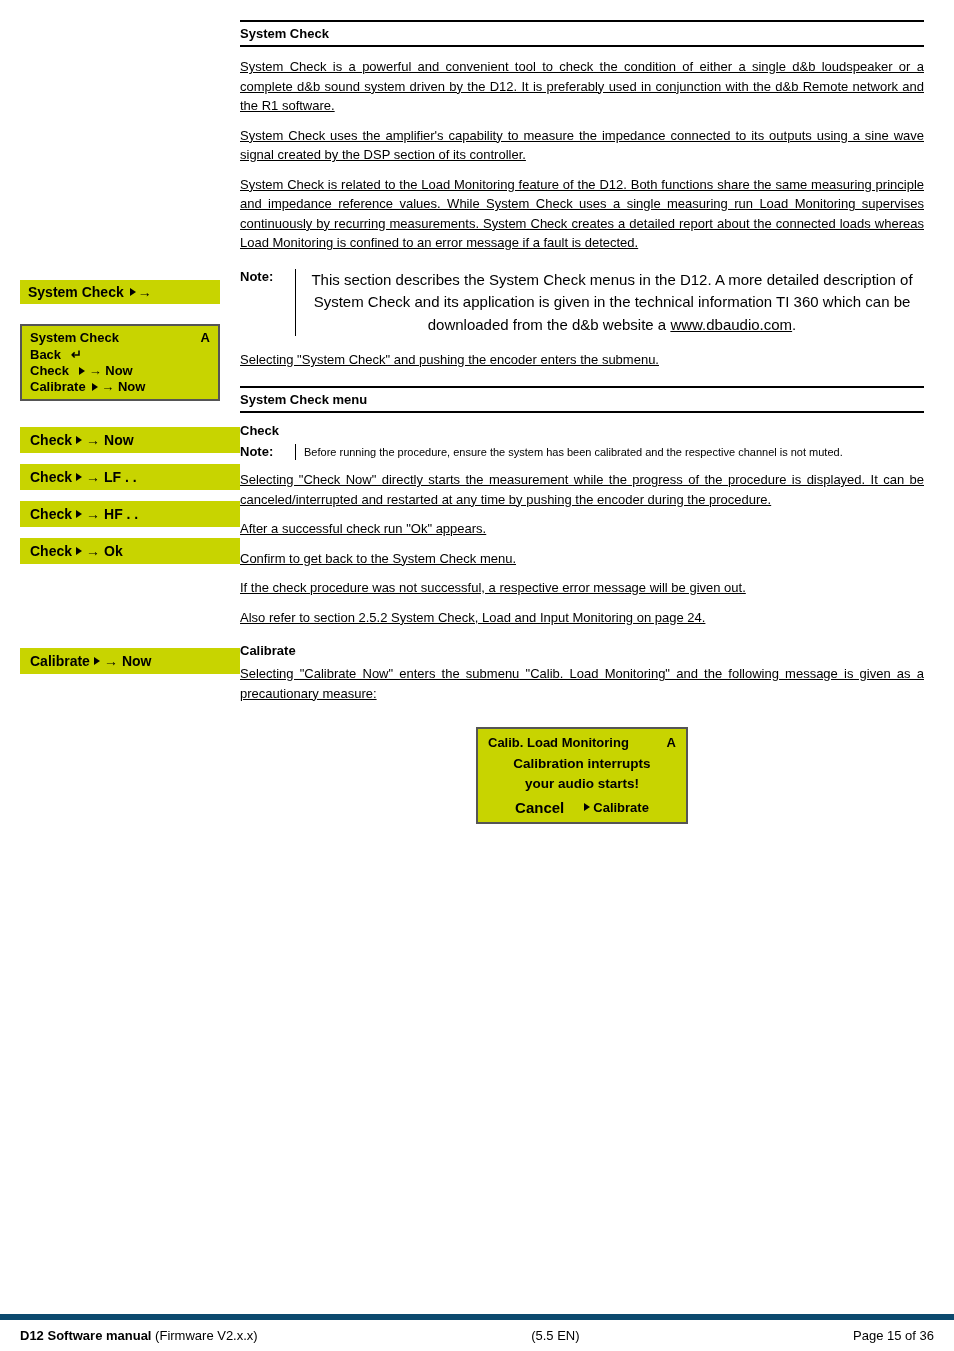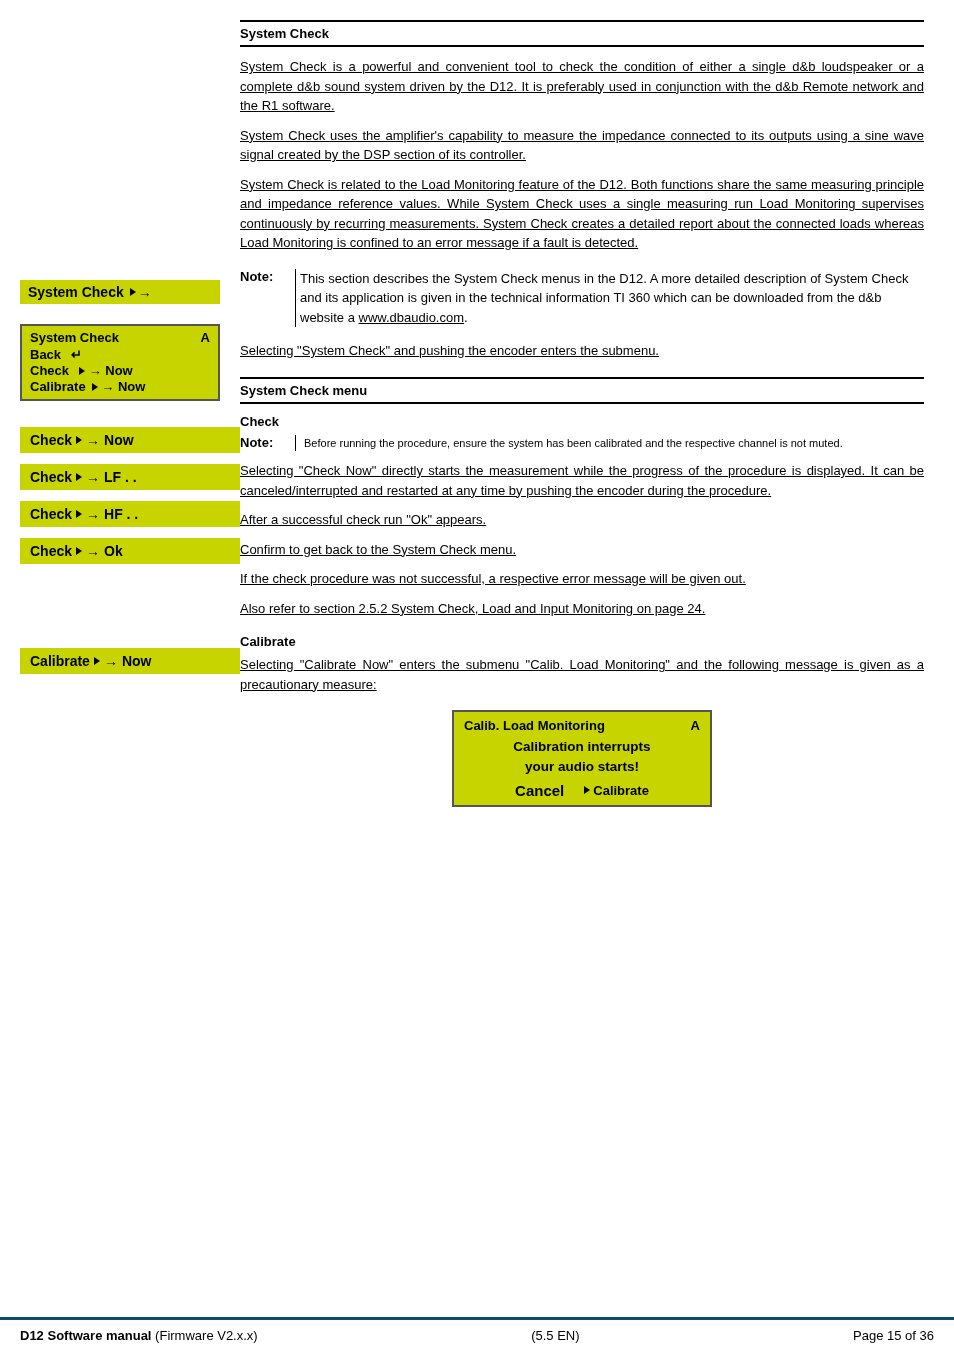--- a/index.html
+++ b/index.html
@@ -62,21 +62,22 @@
     .note-label {
       font-weight: bold;
       min-width: 55px;
       padding-right: 8px;
       font-size: 13px;
     }
     .note-content {
       border-left: 1px solid #000;
       padding-left: 4px;
       line-height: 1.5;
-      font-size: 13px;
+      font-size: 15px;
+      text-align: center;
     }
     .note-content a {
       color: #000;
       text-decoration: underline;
     }
 
     
     .menu-note-box {
       display: flex;
       margin-bottom: 10px;
@@ -168,25 +169,25 @@
       font-weight: bold;
       display: flex;
       align-items: center;
       gap: 4px;
     }
 
     
     .calib-load-box {
       background: #c8d400;
       border: 2px solid #555;
-      width: 260px;
+      width: 212px;
       padding: 6px 10px;
       font-size: 13.5px;
       font-weight: bold;
-      margin: 0 auto;
+      margin: 8px auto;
       text-align: center;
     }
     .calib-load-box .calib-header {
       display: flex;
       justify-content: space-between;
       font-weight: bold;
       font-size: 13px;
       margin-bottom: 4px;
     }
     .calib-load-box .calib-body {
@@ -206,21 +207,21 @@
     }
     .calib-load-box .calib-footer .calibrate-action {
       display: flex;
       align-items: center;
       gap: 3px;
       font-size: 13px;
     }
 
     
     .footer {
-      border-top: 3px solid #0c4a6e;
+      border-top: 6px solid #0c4a6e;
       padding: 8px 20px;
       display: flex;
       justify-content: space-between;
       align-items: center;
       margin-top: auto;
     }
     .footer-left {
       font-size: 13px;
     }
     .footer-left strong {

